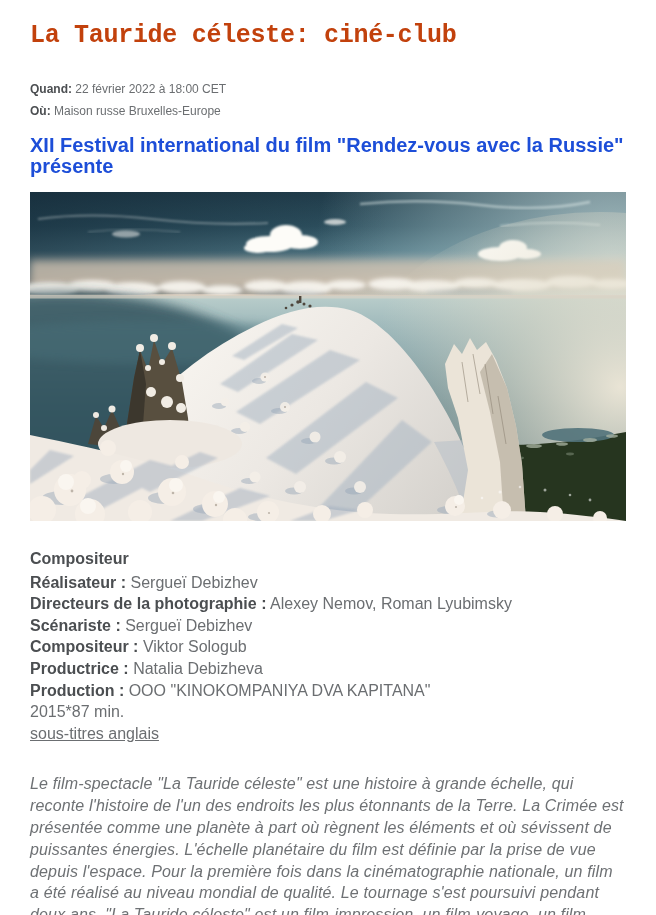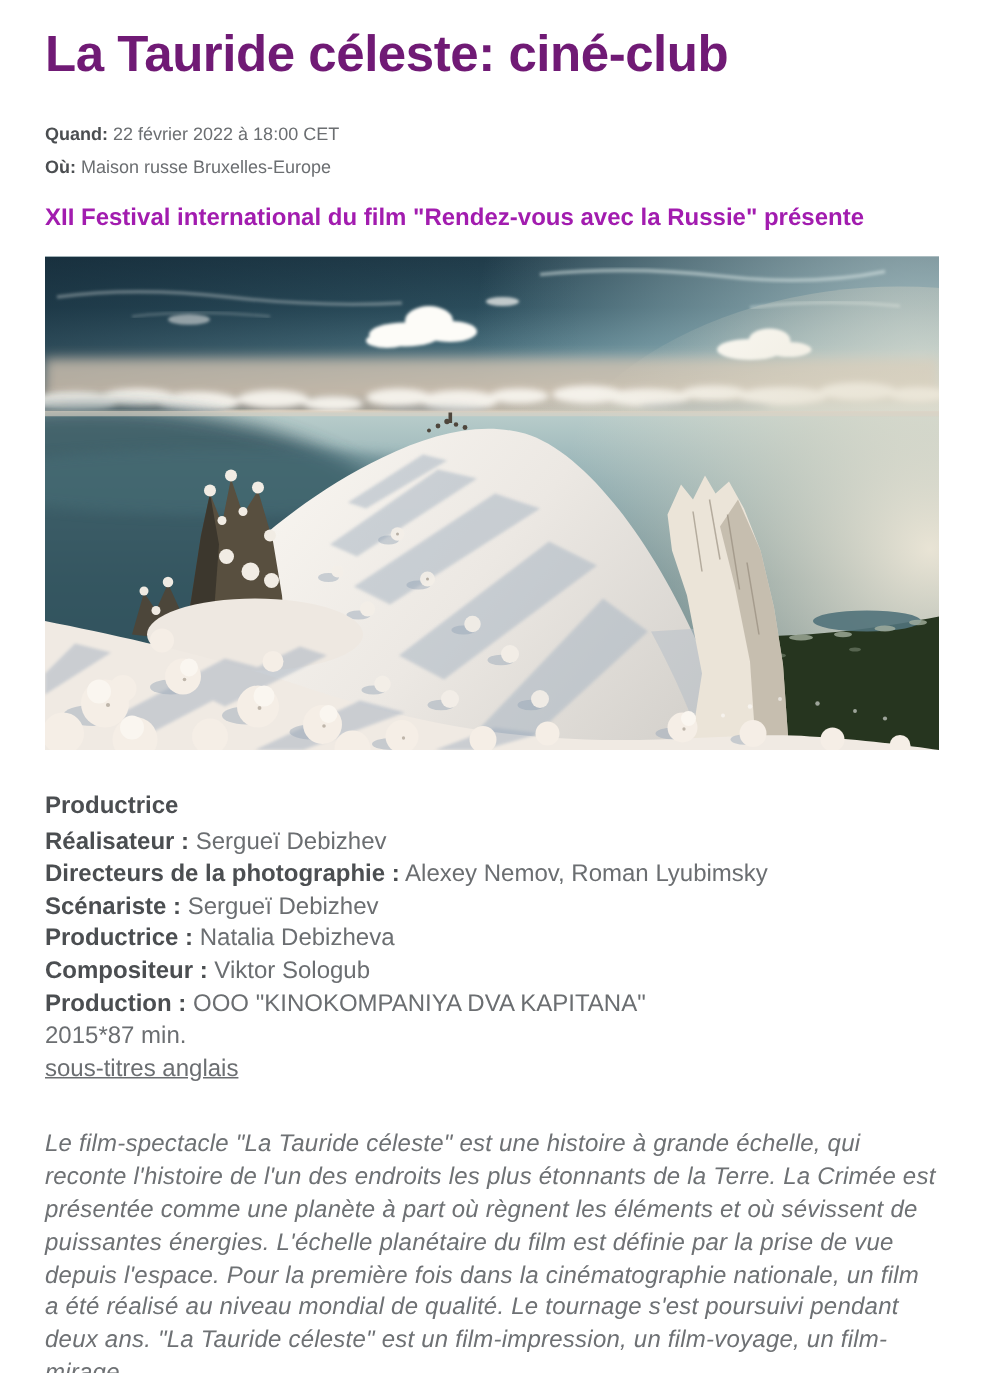--- a/index.html
+++ b/index.html
@@ -8,41 +8,42 @@
     color:#6b6e71;
     width:656px;
   }
   .page{
     box-sizing:border-box;
     width:656px;
     padding:19px 30px 20px 30px;
   }
   h1.page-title{
     margin:0 0 25px 0;
-    font-size:34px;
+    font-size:25px;
     line-height:34px;
     font-weight:bold;
-    color:#701a75;
+    color:#c2410c;
     letter-spacing:-0.3px;
+    font-family:Liberation Mono, monospace;
   }
   .meta p{
     margin:0;
     font-size:12px;
     line-height:22px;
   }
   strong.lbl{
     color:#4b4e51;
     font-weight:bold;
   }
   p.festival{
     margin:13px 0 15px 0;
-    font-size:16px;
+    font-size:20px;
     line-height:21px;
     font-weight:bold;
-    color:#a21caf;
+    color:#1d4ed8;
   }
   figure.photo{
     margin:0;
     width:596px;
     height:329px;
     overflow:hidden;
     background:#7f9aa1;
   }
   figure.photo svg{display:block;}
   .credits{
@@ -342,26 +343,26 @@
           <circle cx="490" cy="295" r="1.3"></circle>
         <circle cx="515" cy="298" r="1.5"></circle>
           <circle cx="540" cy="303" r="1.3"></circle>
         <circle cx="560" cy="308" r="1.4"></circle>
           <circle cx="452" cy="306" r="1.3"></circle>
       </g>
     </svg>
   </figure>
 
   <div class="credits">
-    <p class="credit-type">Productrice</p>
+    <p class="credit-type">Compositeur</p>
     <p class="credit-row"><strong class="lbl">Réalisateur :</strong> <span>Sergueï Debizhev</span></p>
     <p class="credit-row"><strong class="lbl">Directeurs de la photographie :</strong> <span>Alexey Nemov, Roman Lyubimsky</span></p>
     <p class="credit-row"><strong class="lbl">Scénariste :</strong> <span>Sergueï Debizhev</span></p>
+    <p class="credit-row"><strong class="lbl">Compositeur :</strong> <span>Viktor Sologub</span></p>
     <p class="credit-row"><strong class="lbl">Productrice :</strong> <span>Natalia Debizheva</span></p>
-    <p class="credit-row"><strong class="lbl">Compositeur :</strong> <span>Viktor Sologub</span></p>
     <p class="credit-row"><strong class="lbl">Production :</strong> <span>OOO "KINOKOMPANIYA DVA KAPITANA"</span></p>
     <p>2015*87 min.</p>
     <p><a class="sub-link" href="#">sous-titres anglais</a></p>
   </div>
 
   <p class="desc">Le film-spectacle "La Tauride céleste" est une histoire à grande échelle, qui reconte l'histoire de l'un des endroits les plus étonnants de la Terre. La Crimée est présentée comme une planète à part où règnent les éléments et où sévissent de puissantes énergies. L'échelle planétaire du film est définie par la prise de vue depuis l'espace. Pour la première fois dans la cinématographie nationale, un film a été réalisé au niveau mondial de qualité. Le tournage s'est poursuivi pendant deux ans. "La Tauride céleste" est un film-impression, un film-voyage, un film-mirage.</p>
 
 </div>
 
 </body></html>

